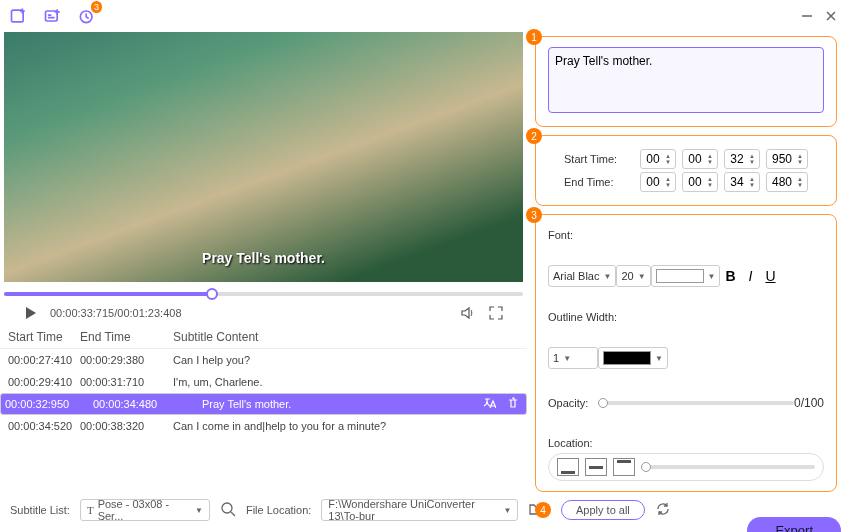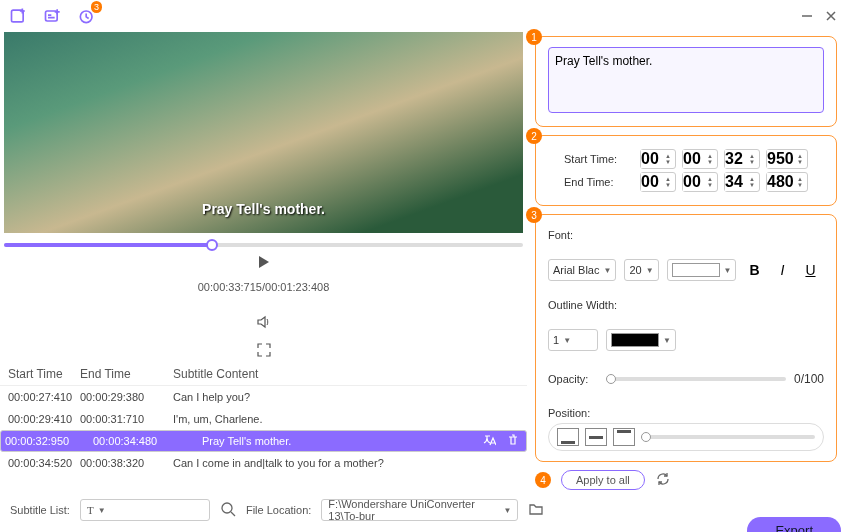--- a/index.html
+++ b/index.html
@@ -13,45 +13,45 @@
 .winbtn { width: 24px; height: 24px; display: flex; align-items: center; justify-content: center; color: #666; }
 
 .main { display: flex; height: 460px; }
 .left { width: 540px; display: flex; flex-direction: column; }
 .preview { height: 250px; background: linear-gradient(160deg, #3a7a6a 0%, #5a9a7a 25%, #c8b890 55%, #2a5a3a 85%); position: relative; margin: 0 4px; }
 .preview .caption { position: absolute; bottom: 16px; left: 0; right: 0; text-align: center; color: #fff; font-weight: bold; font-size: 14px; text-shadow: 1px 1px 2px #000; }
 .timeline { height: 12px; position: relative; margin: 6px 4px 0; }
 .timeline .track { height: 4px; background: #ddd; border-radius: 2px; margin-top: 4px; }
 .timeline .prog { height: 4px; background: #8b6bff; width: 40%; border-radius: 2px; }
 .timeline .thumb { position: absolute; left: 40%; top: 0; width: 12px; height: 12px; background: #fff; border: 2px solid #8b6bff; border-radius: 50%; transform: translateX(-50%); }
-.playbar { display: flex; align-items: center; padding: 4px 22px; gap: 10px; font-size: 11px; color: #555; flex-direction: column; }
+.playbar { display: flex; align-items: center; padding: 4px 22px; gap: 10px; font-size: 11px; color: #555; }
 .playbar .spacer { flex: 1; }
 .pbicon { width: 18px; height: 18px; display: flex; align-items: center; justify-content: center; }
 
 .tablehead { display: flex; padding: 4px 8px; font-size: 12px; color: #555; border-bottom: 1px solid #eee; }
 .col1 { width: 72px; }
 .col2 { width: 93px; }
 .col3 { flex: 1; }
 .rows { height: 132px; overflow: hidden; }
 .row { display: flex; padding: 5px 8px; font-size: 11px; color: #444; align-items: center; }
 .row.sel { background: #8b6bff; color: #fff; gap: 16px; }
 .row .acts { display: flex; gap: 8px; }
 .rowicon { width: 16px; height: 16px; }
 
 .right { flex: 1; padding: 4px 14px 0 8px; position: relative; }
 .group { border: 1px solid #ff9a3a; border-radius: 8px; padding: 10px 12px; margin-bottom: 8px; position: relative; }
 .gnum { position: absolute; left: -10px; top: -8px; width: 16px; height: 16px; background: #ff7a00; color: #fff; border-radius: 50%; font-size: 10px; display: flex; align-items: center; justify-content: center; }
 .subtext { width: 100%; height: 66px; border: 1px solid #8b6bff; border-radius: 4px; padding: 6px; font-size: 12px; resize: none; background: #f8f6ff; }
 .timerow { display: flex; align-items: center; margin: 3px 16px; font-size: 11px; gap: 6px; }
 .timerow .lbl { width: 70px; }
 .spin { display: flex; align-items: center; border: 1px solid #ccc; border-radius: 3px; height: 20px; }
-.spin input { width: 24px; border: none; text-align: left; font-size: 16px; outline: none; font-weight: bold; }
+.spin input { width: 24px; border: none; text-align: center; font-size: 12px; outline: none; }
 .spin .arrows { width: 10px; display: flex; flex-direction: column; font-size: 6px; line-height: 6px; color: #666; }
 .spin.wide input { width: 30px; }
-.fontrow { display: flex; gap: 8px; align-items: center; margin: 18px 0; }
+.fontrow { display: flex; align-items: center; margin: 24px 0; }
 .sel { border: 1px solid #ccc; border-radius: 3px; height: 22px; padding: 0 4px; display: flex; align-items: center; font-size: 11px; gap: 4px; }
 .sel .cv { font-size: 8px; color: #666; }
 .colorbox { width: 48px; height: 14px; border: 1px solid #999; }
 .fmtbtn { width: 20px; height: 20px; border: none; background: none; font-size: 14px; font-family: serif; display: flex; align-items: center; justify-content: center; }
 .lblrow { font-size: 11px; margin: 4px 0; }
 .slider { flex: 1; height: 4px; background: #ddd; border-radius: 2px; position: relative; }
 .slider .sthumb { position: absolute; left: 0; top: -3px; width: 10px; height: 10px; background: #fff; border: 1px solid #999; border-radius: 50%; }
 .posrow { display: flex; gap: 6px; align-items: center; border: 1px solid #ddd; border-radius: 14px; padding: 4px 8px; margin-top: 4px; }
 .posbtn { width: 22px; height: 18px; border: 1px solid #888; background: #fff; display: flex; align-items: flex-end; justify-content: center; padding: 1px; }
 .posbtn.mid { align-items: center; }
@@ -160,21 +160,21 @@
                 <path d="M3 3h5M5 3v2c0 2-1 4-3 5M5 5c0 2 1 4 3 5M8 12l3-7 3 7M9 10h4" stroke="#fff" fill="none" stroke-width="1.2"></path>
               </svg></span>
             <span class="rowicon"><svg width="14" height="14">
                 <path d="M3 4h8M5 4v7h4V4M6 2h2v2" stroke="#fff" fill="none" stroke-width="1.2"></path>
               </svg></span>
           </div>
         </div>
         <div class="row">
           <div class="col1">00:00:34:520</div>
           <div class="col2">00:00:38:320</div>
-          <div class="col3">Can I come in and|talk to you for a mother?</div>
+          <div class="col3">Can I come in and|help to you for a minute?</div>
         </div>
       </div>
   </div>
 
   <div class="right">
     <div class="group">
       <div class="gnum">1</div>
       <textarea class="subtext" style="">Pray Tell's mother.</textarea>
     </div>
     <div class="group">
@@ -279,21 +279,21 @@
             <span class="cv">▼</span>
           </div>
       </div>
       <div class="fontrow">
         <span class="lblrow" style="width:50px">Opacity:</span>
         <div class="slider">
             <div class="sthumb"></div>
           </div>
         <span>0/100</span>
       </div>
-      <div class="lblrow">Position:</div>
+      <div class="lblrow">Location:</div>
       <div class="posrow">
         <div class="posbtn">
             <div class="bar"></div>
           </div>
         <div class="posbtn mid">
             <div class="bar"></div>
           </div>
         <div class="posbtn top">
             <div class="bar"></div>
           </div>
@@ -310,20 +310,21 @@
             <path d="M12 2v3h-3M4 14v-3h3" fill="none" stroke="#666" stroke-width="1.3"></path>
           </svg></div>
     </div>
   </div>
 </div>
 
 <div class="bottom">
   <span>Subtitle List:</span>
   <div class="binput" style="width:130px">
     <span style="font-family:serif">T</span>
+      <span>Pose - 03x08 - Ser...</span>
       <span class="cv">▼</span>
   </div>
   <div><svg width="16" height="16">
         <circle cx="7" cy="7" r="5" fill="none" stroke="#666" stroke-width="1.3"></circle>
         <line x1="11" y1="11" x2="15" y2="15" stroke="#666" stroke-width="1.3"></line>
       </svg></div>
   <span>File Location:</span>
   <div class="binput" style="width:197px">
       <span>F:\Wondershare UniConverter 13\To-bur</span>
       <span class="cv">▼</span>

